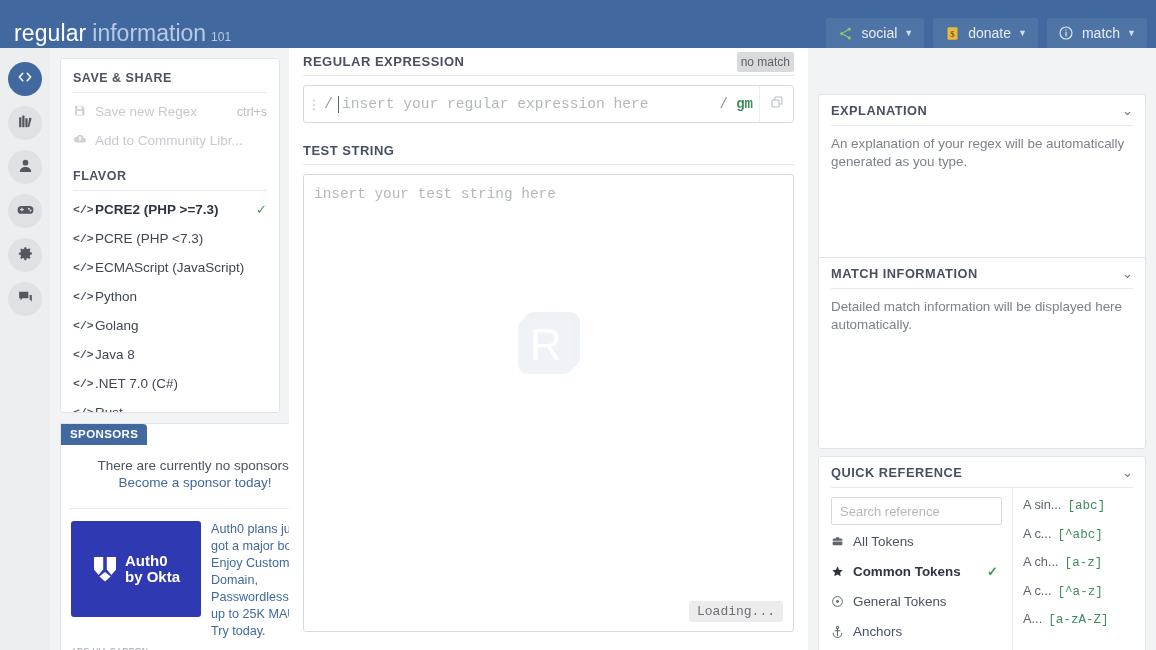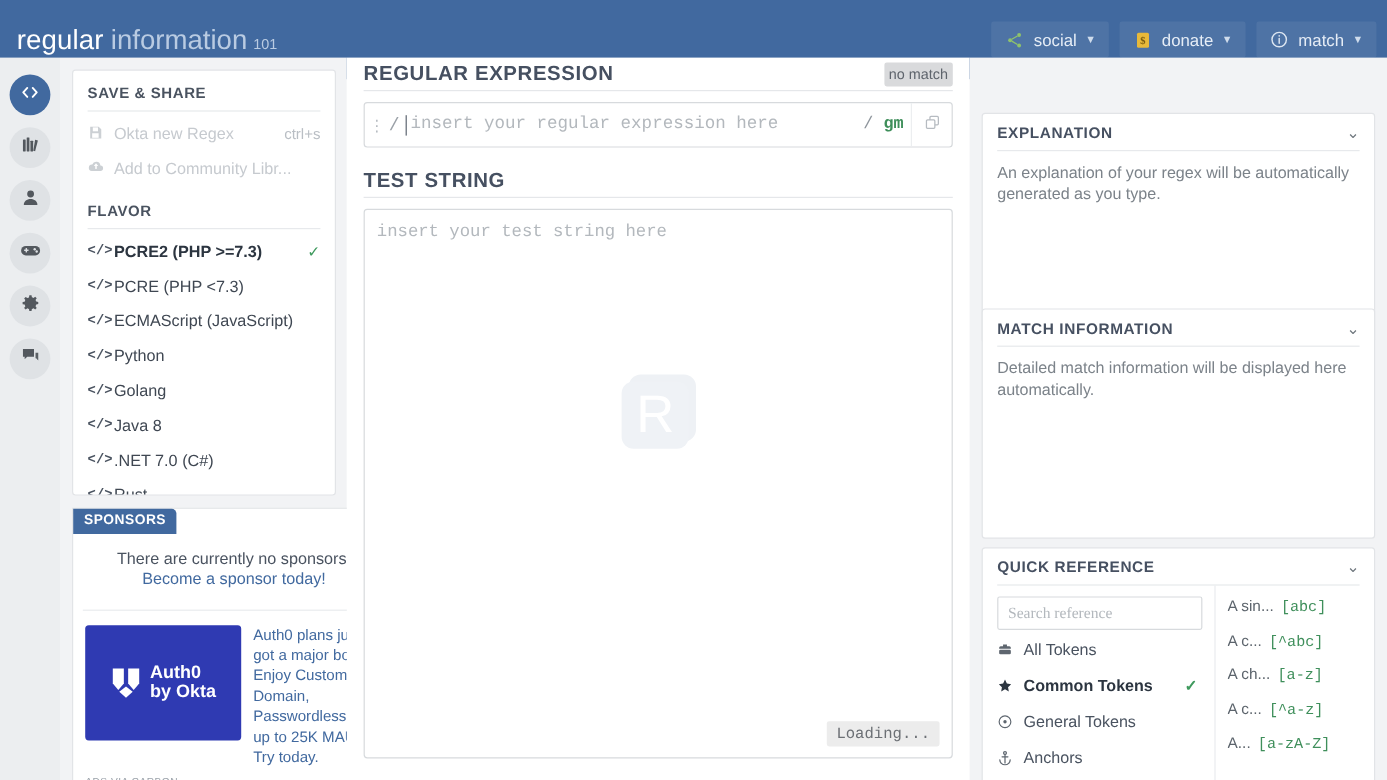--- a/index.html
+++ b/index.html
@@ -106,21 +106,21 @@
   .ad-text { font-size: 12.6px; line-height: 17px; color: #41699f; }
   .ad-via { font-size: 8.5px; color: #9aa1a9; letter-spacing: .4px; padding: 6px 0 0 10px; }
 
   
   #center { position: absolute; left: 289px; top: 48px; width: 519px; height: 602px; background: #ffffff; }
   .panel-head {
     display: flex; align-items: center; height: 28px;
     margin: 0 14px; border-bottom: 1px solid #e5e7ea;
   }
   .panel-title {
-    font-size: 17px; font-weight: bold; color: #465061; letter-spacing: .5px; text-align: right;
+    font-size: 13px; font-weight: bold; color: #465061; letter-spacing: .5px; text-align: right;
   }
   .nomatch {
     margin-left: auto; background: #d9dadc; color: #5e646c;
     font-size: 12px; padding: 3px 4px; border-radius: 2px;
   }
   #regexbox {
     margin: 9px 14px 0 14px; height: 38px;
     border: 1px solid #d7dadd; border-radius: 3px; background: #ffffff;
     display: flex; align-items: center;
   }
@@ -174,21 +174,21 @@
   }
   .rtitle { font-size: 12.8px; font-weight: bold; color: #465061; letter-spacing: .5px; }
   .rchev { margin-left: auto; color: #70787f; font-size: 13px; cursor: pointer; }
   .rbody { padding: 9px 12px 0 12px; font-size: 13.4px; line-height: 18px; color: #7c838a; }
 
   
   .qr-cols { display: flex; height: 188px; }
   .qr-left { width: 194px; border-right: 1px solid #e9ebee; padding: 9px 10px 0 12px; }
   .qr-search {
     width: 100%; height: 28px; border: 1px solid #d7dadd; border-radius: 2px;
-    font-family: Liberation Serif, serif; font-size: 13px;
+    font-family: Liberation Sans, sans-serif; font-size: 13px;
     color: #3f4752; padding: 0 8px; outline: none; background:#fff;
   }
   .qr-search::placeholder { color: #b3b8bd; }
   .qr-row {
     display: flex; align-items: center; height: 28px; font-size: 13.4px;
     color: #4a5360; cursor: pointer; margin-top: 2px;
   }
   .qr-row .qi { width: 22px; color: #5e666f; font-size: 12px; display:flex; align-items:center; }
   .qr-row.selected { font-weight: bold; color: #2c3540; }
   .qr-right { flex: 1; padding: 9px 6px 0 10px; }
@@ -310,21 +310,21 @@
     <div class="sec-rule"></div>
 
     <div class="menu-row disabled">
       <span class="mi">
         <svg width="13" height="13" viewBox="0 0 24 24" fill="#ccd0d4">
           <path d="M4 3h13l4 4v14H4z"></path>
             <rect x="8" y="4" width="8" height="6" fill="#ffffff"></rect>
           <rect x="7" y="13" width="10" height="7" fill="#ffffff"></rect>
         </svg>
       </span>
-      <span class="menu-label" style="color:#c6cacf">Okta new Regex</span>
+      <span class="menu-label" style="color:#c6cacf">Save new Regex</span>
       <span class="menu-kbd">ctrl+s</span>
     </div>
 
     <div class="menu-row disabled">
       <span class="mi">
         <svg width="14" height="14" viewBox="0 0 24 24" fill="#ccd0d4">
           <path d="M6 18h12a4 4 0 0 0 .3-8 6 6 0 0 0-11.6-1.2A4.2 4.2 0 0 0 6 18z"></path>
           <path d="M12 7l3.2 4h-6.4z" fill="#ffffff"></path>
             <rect x="10.9" y="10" width="2.2" height="5" fill="#ffffff"></rect>
         </svg>

